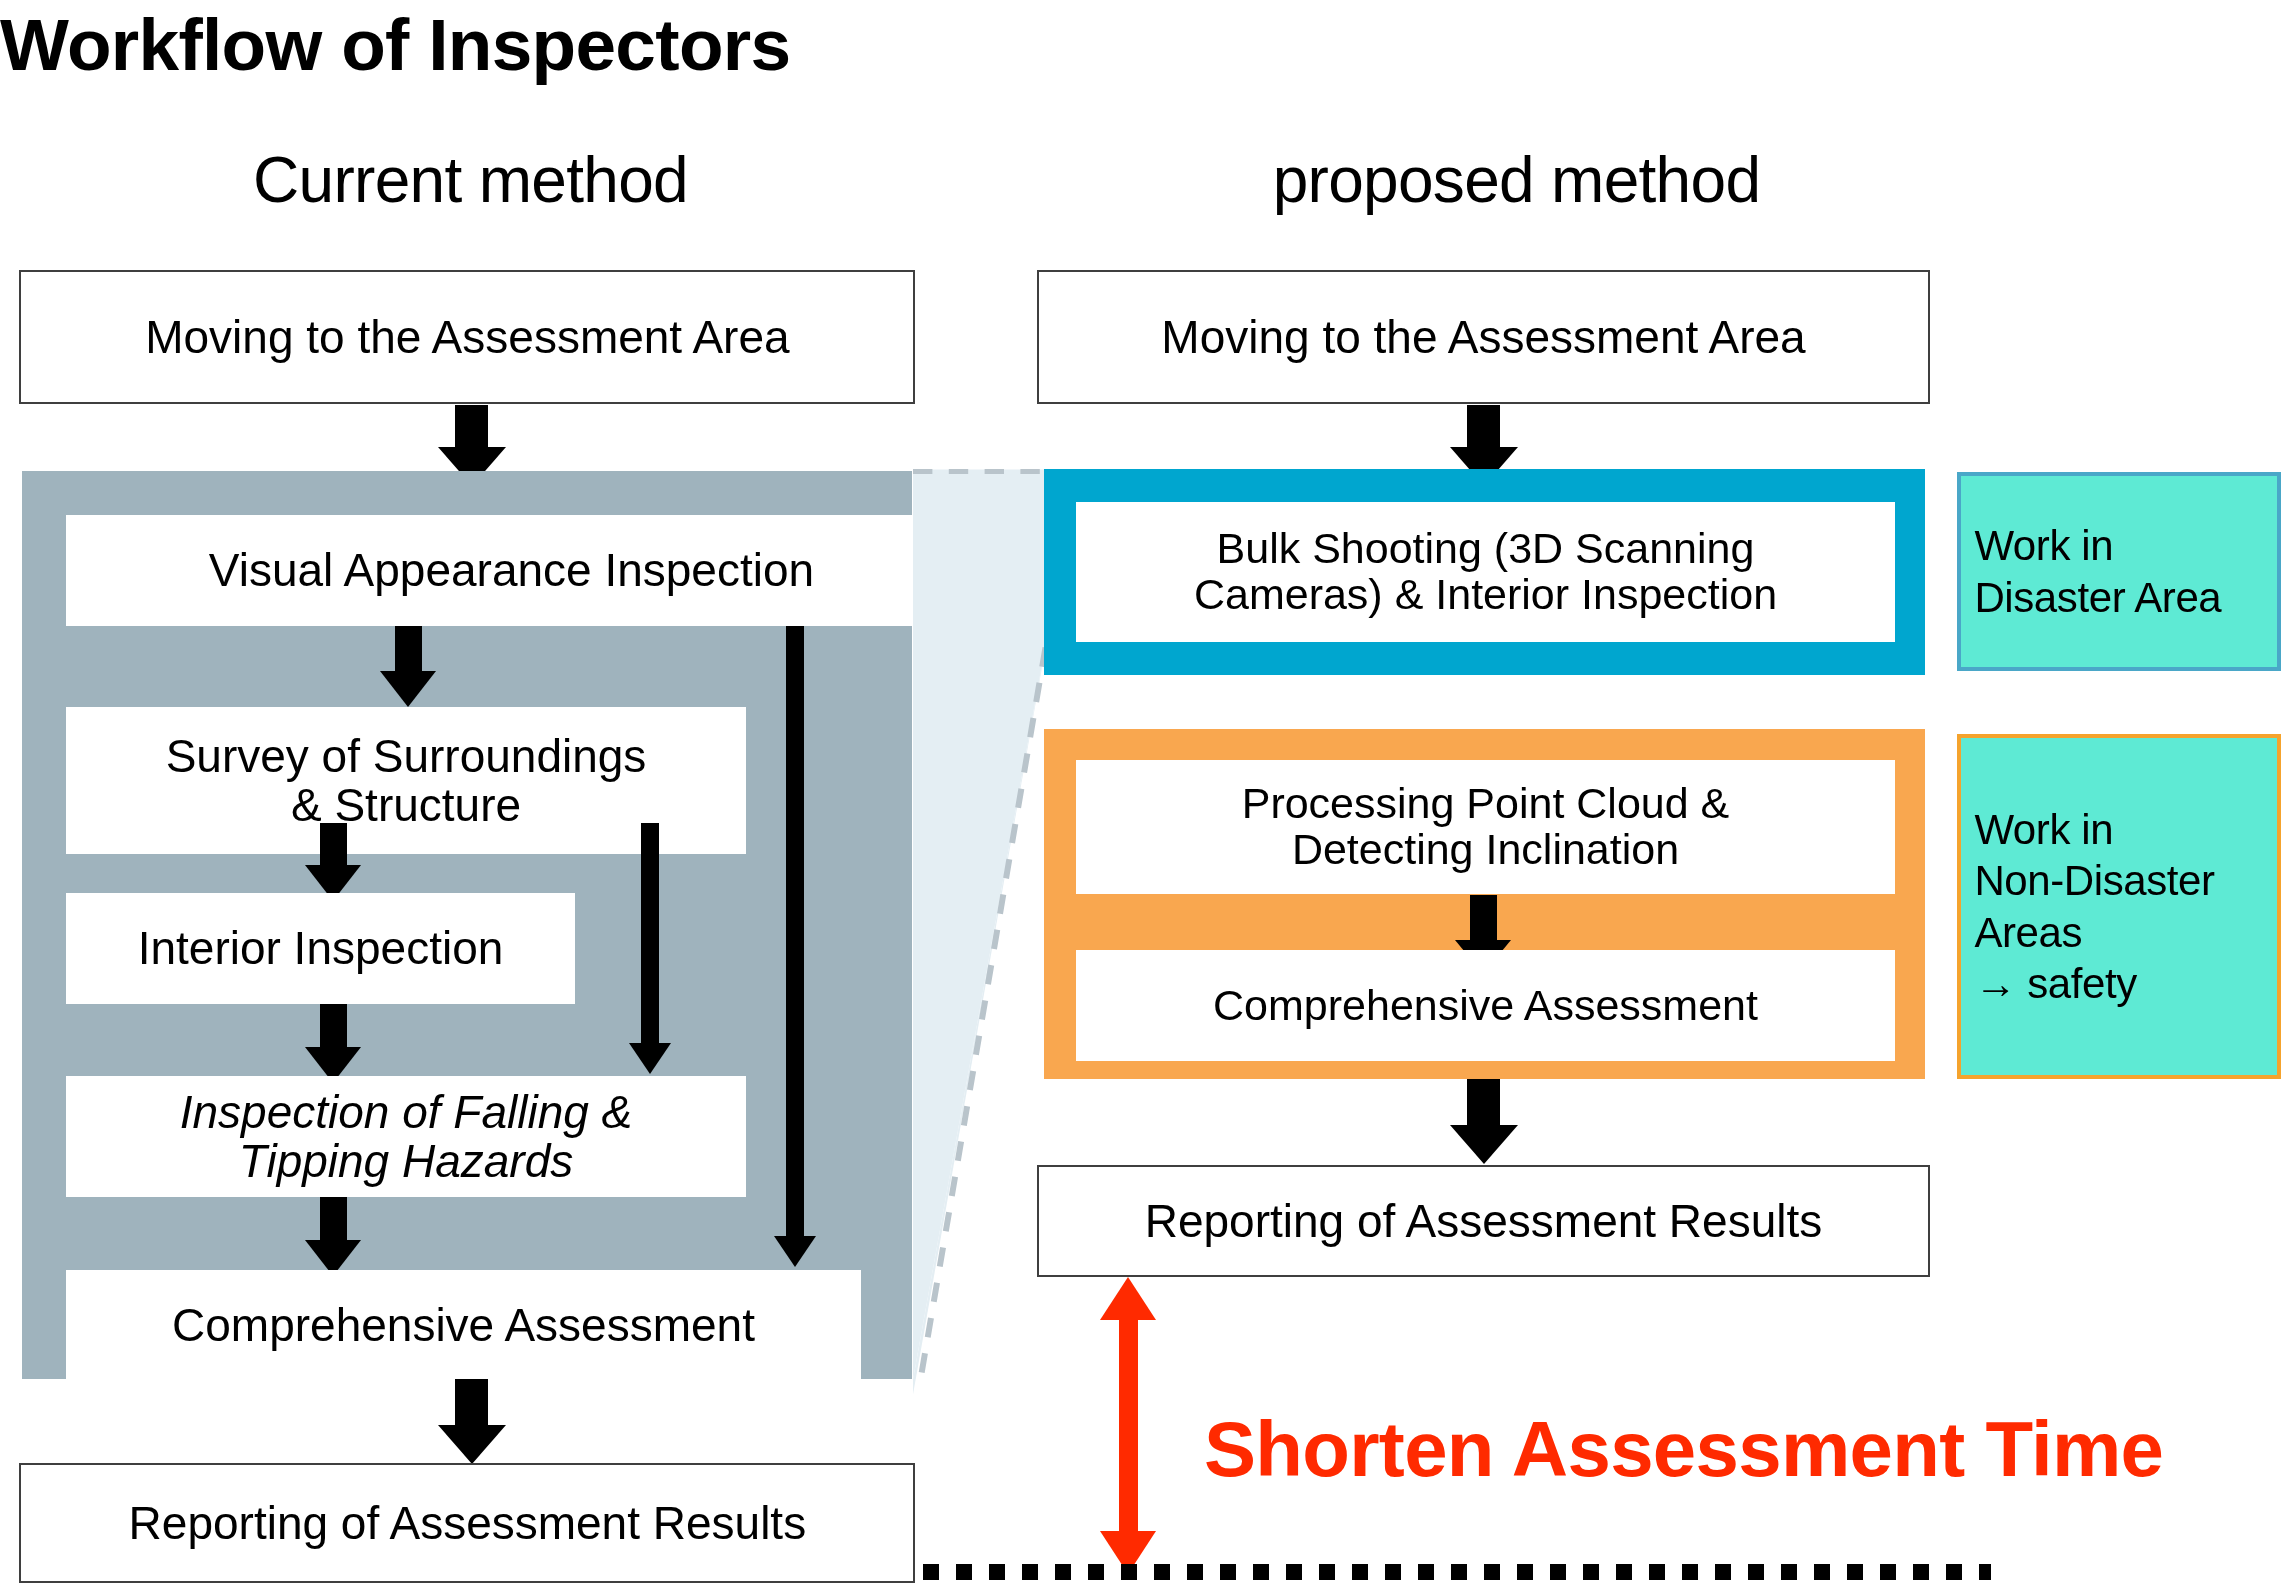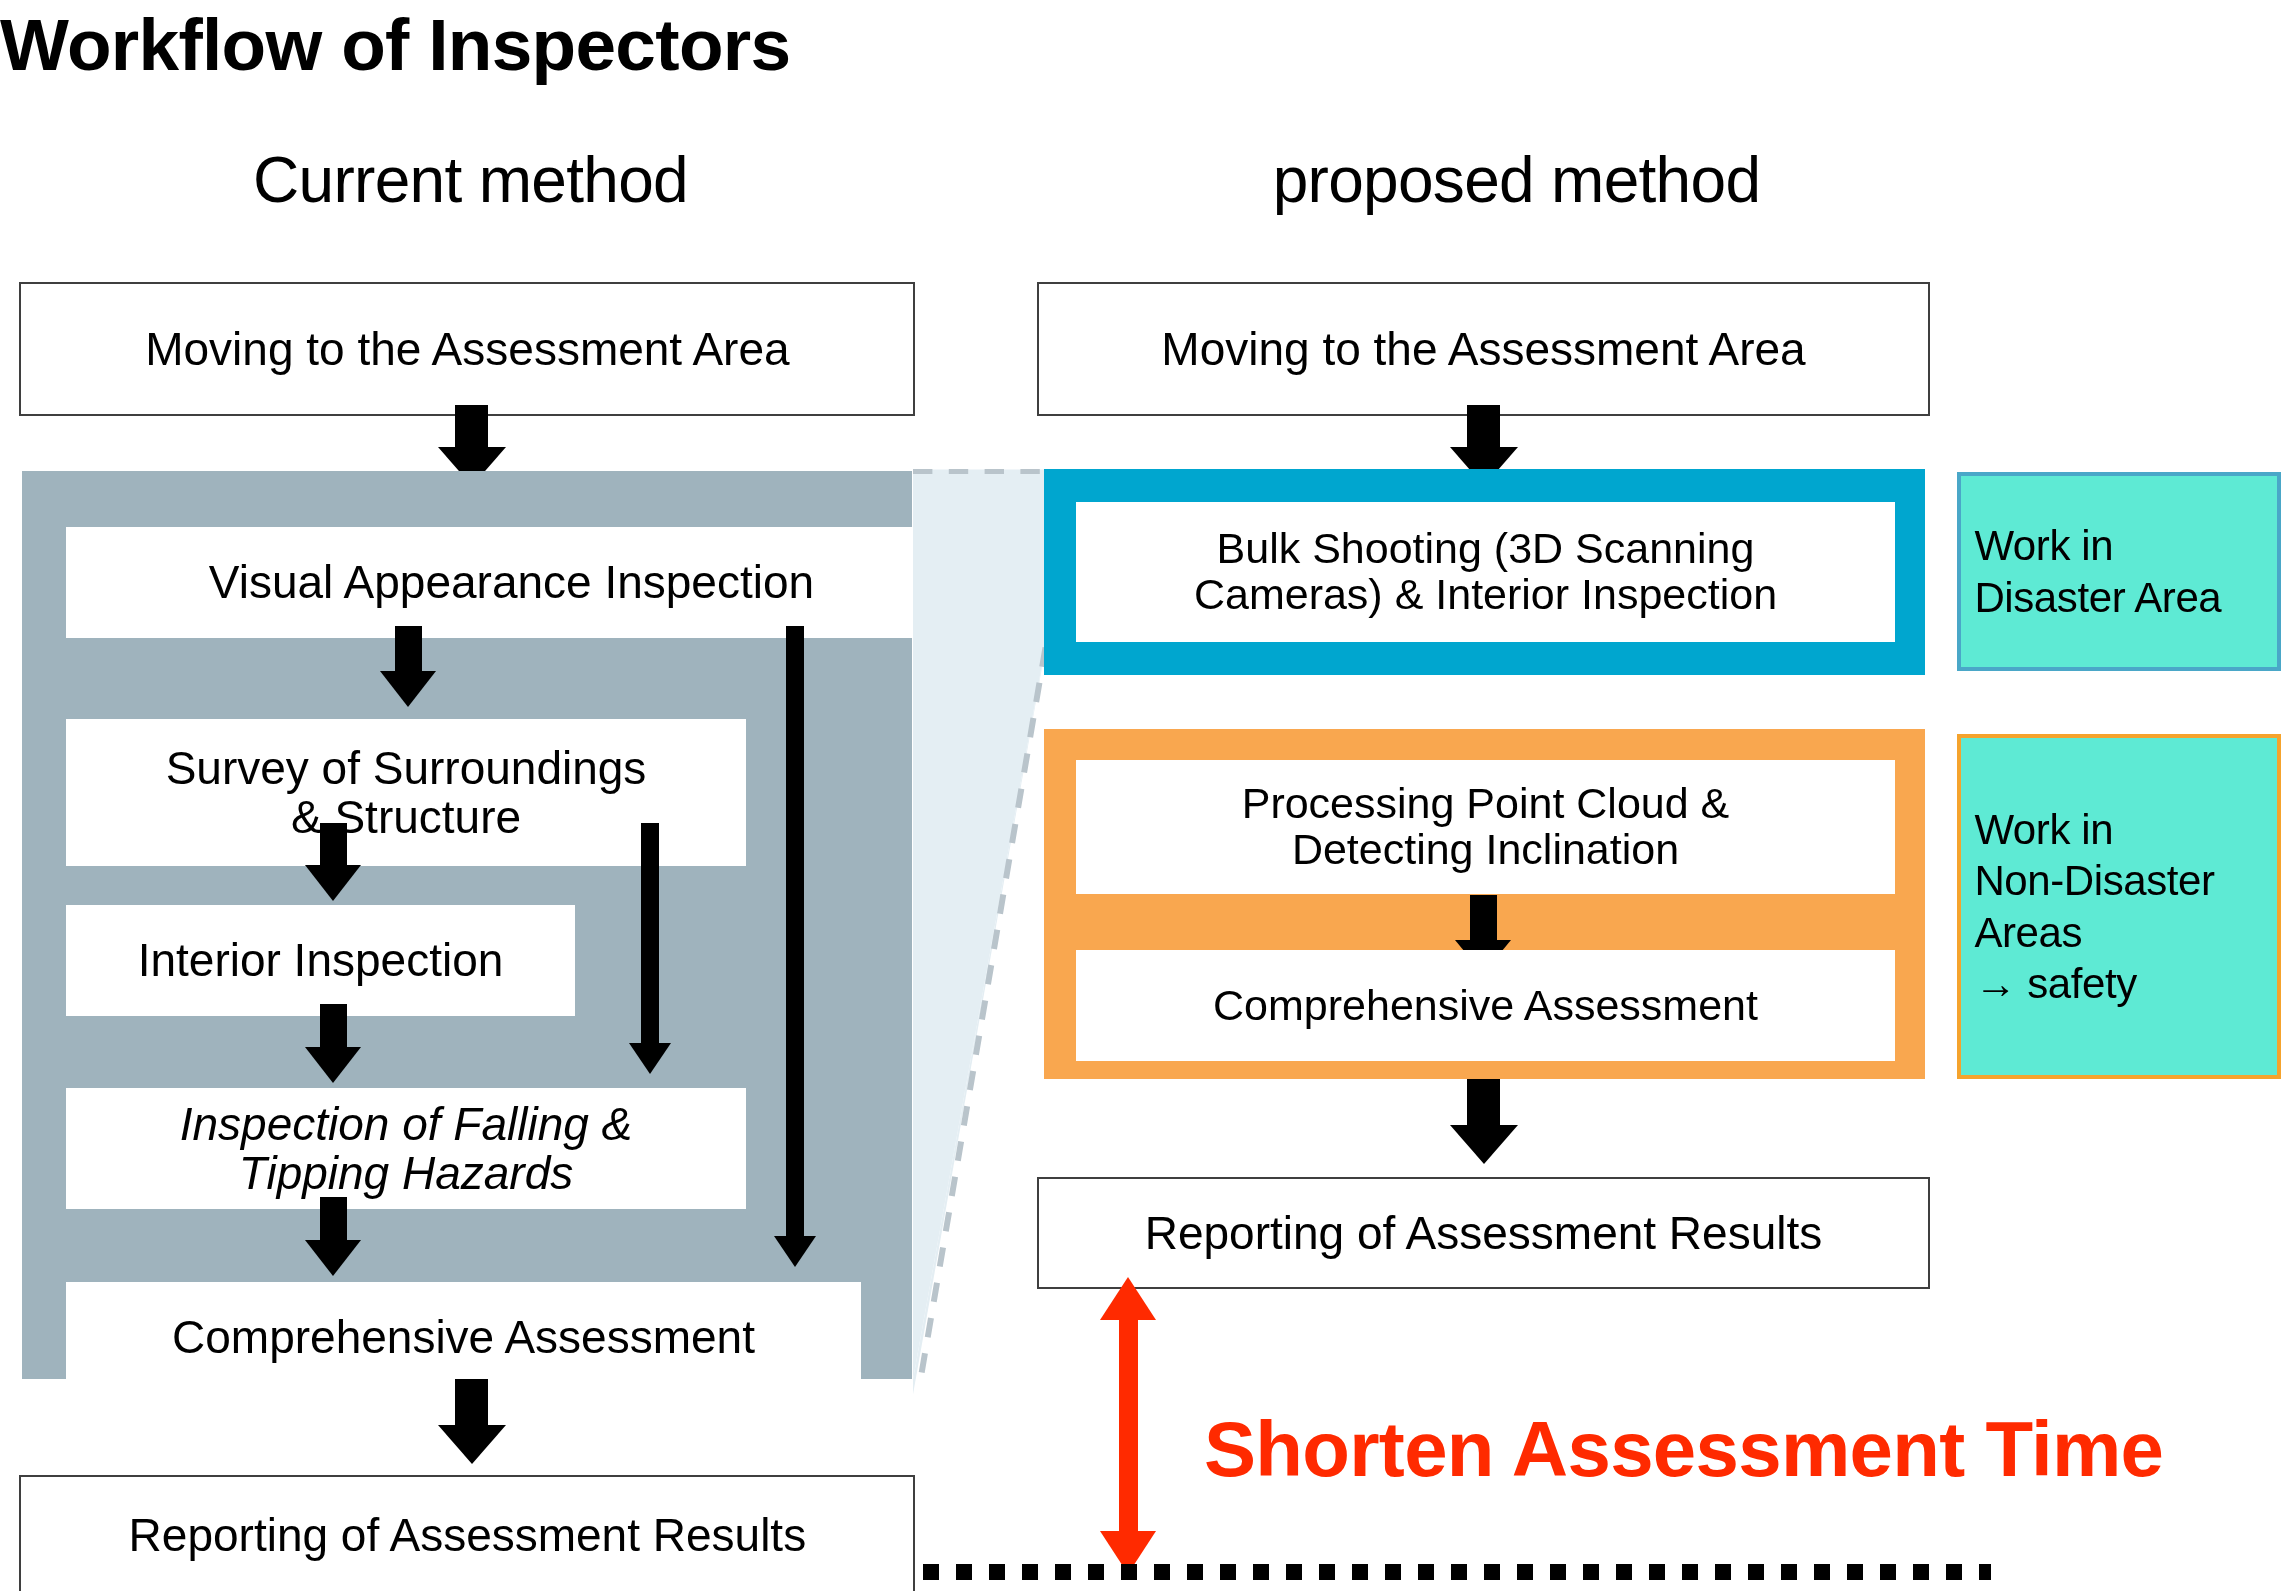--- a/index.html
+++ b/index.html
@@ -28,21 +28,21 @@
   
   .box{
     background:#ffffff;
     display:flex;align-items:center;justify-content:center;
     text-align:center;
     line-height:1.06;
   }
   .box.outline{border:2.2px solid #3f3f3f;}
   .box .txt{display:block;padding:0 7.5px;}
 
-  .f-lg{font-size:46px;margin-top:12px;}
+  .f-lg{font-size:46px;}
   .f-md{font-size:43px;}
 
   
   .grp-gray{background:#9fb3bd;}
   .grp-teal{background:#00a6cf;}
   .grp-orange{background:#f9a74f;}
 
   
   .note{
     background:#5eead4;

